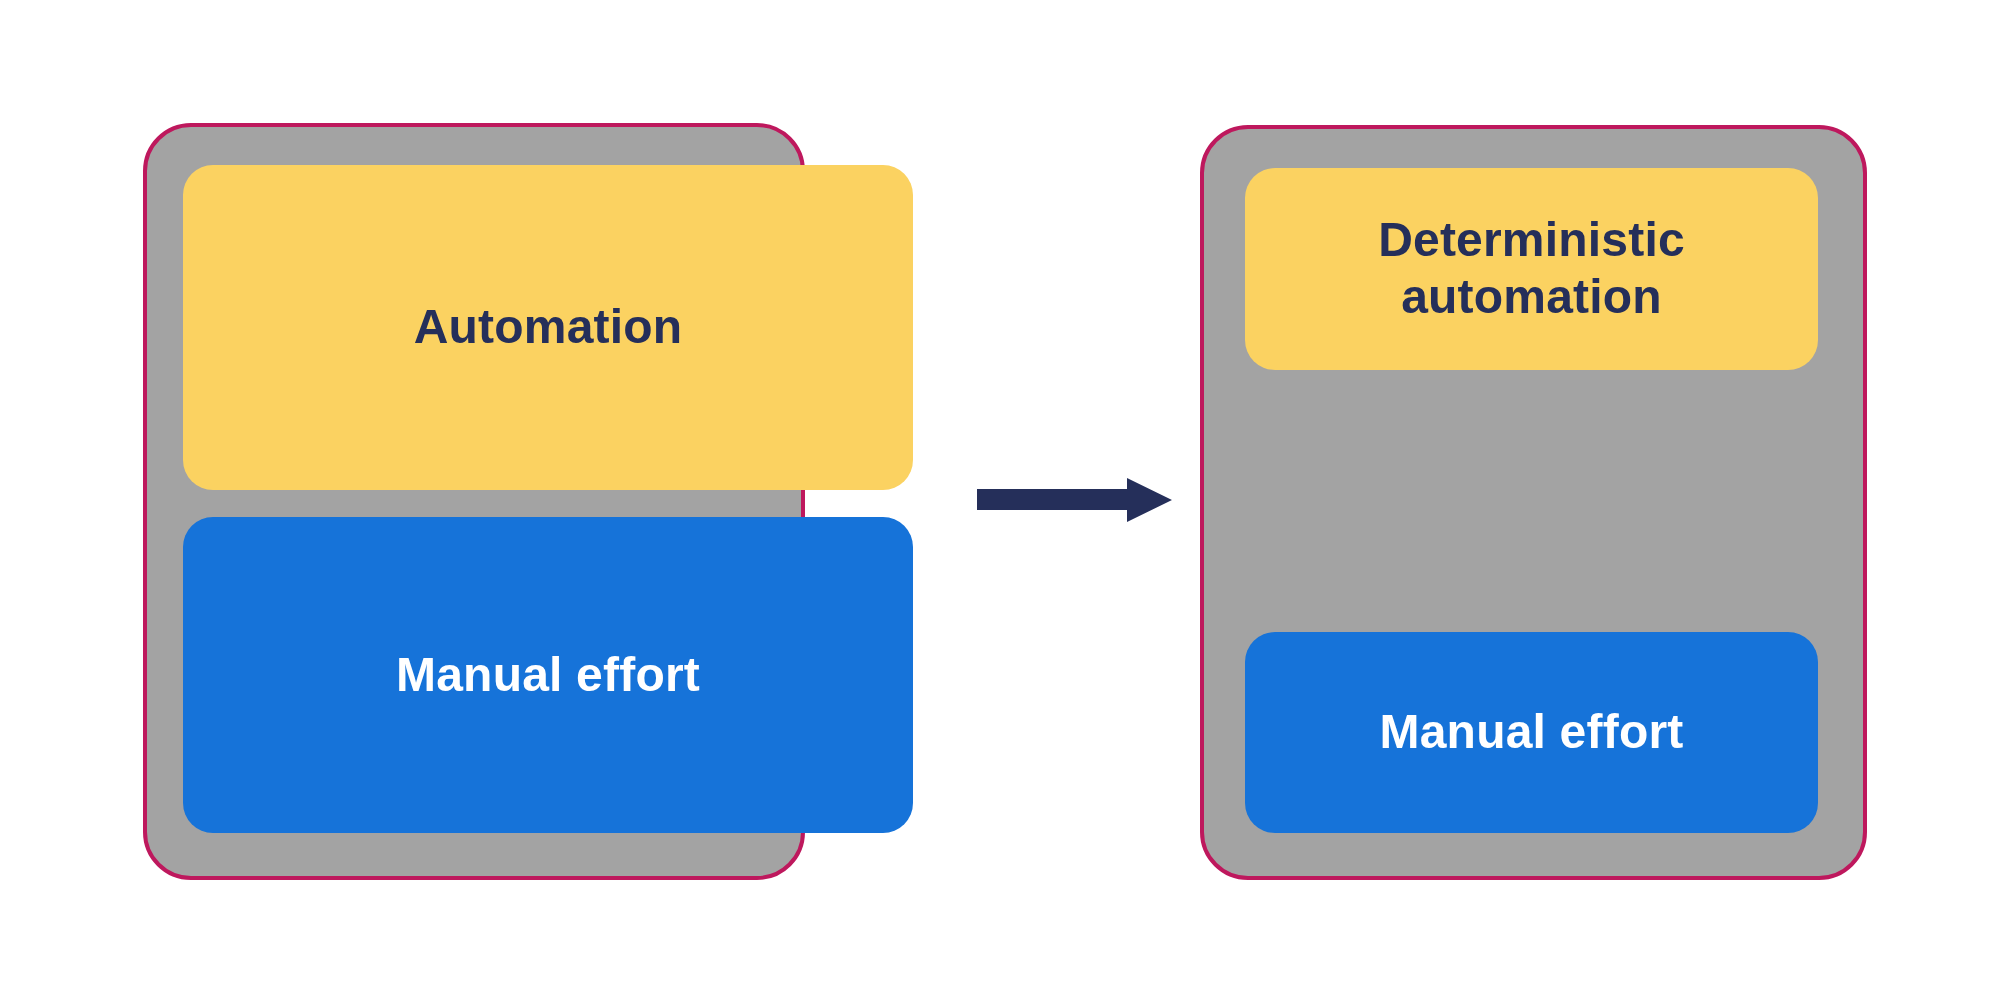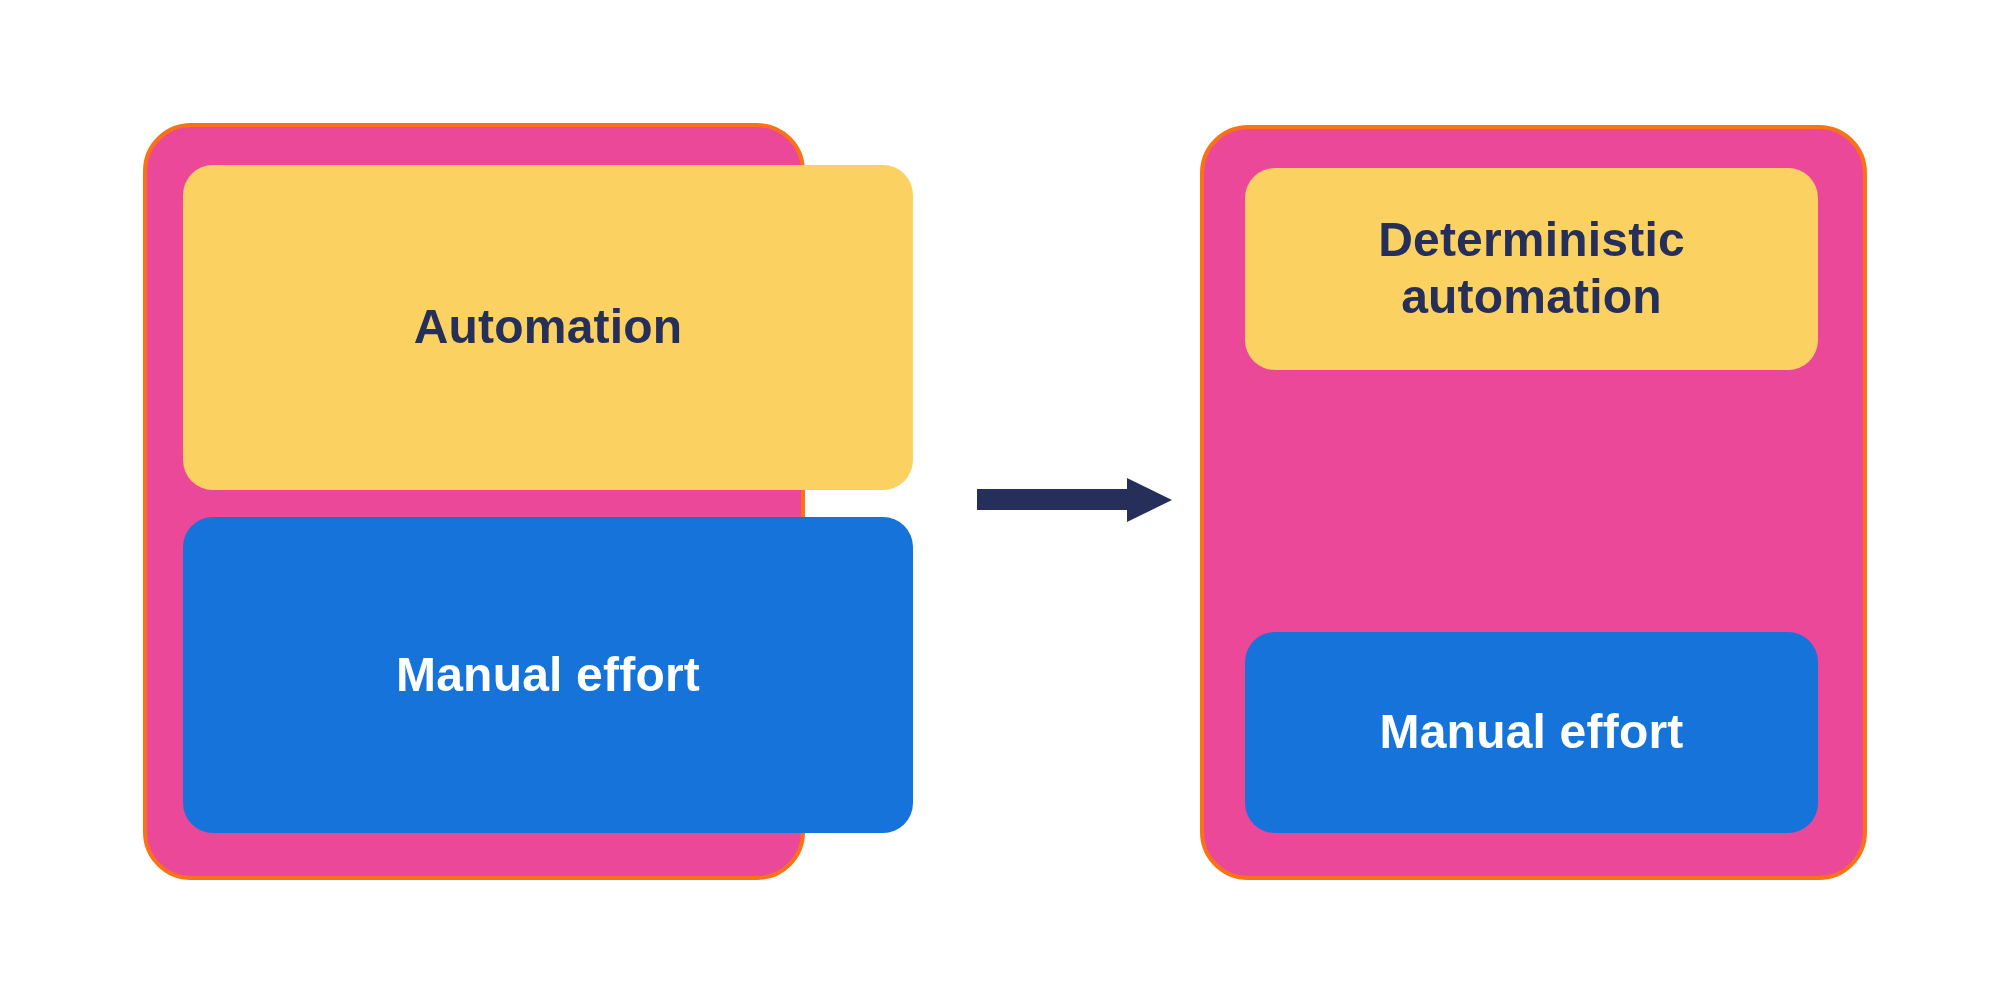--- a/index.html
+++ b/index.html
@@ -10,22 +10,22 @@
   }
   .canvas {
     position: relative;
     width: 2000px;
     height: 1000px;
     background: #ffffff;
     overflow: hidden;
   }
   .panel {
     position: absolute;
-    background: #ec4899;
-    border: 4px solid #f97316;
+    background: #a3a3a3;
+    border: 4px solid #be185d;
     border-radius: 48px;
     box-sizing: border-box;
   }
   .panel-left {
     left: 143px;
     top: 123px;
     width: 662px;
     height: 757px;
   }
   .panel-right {

